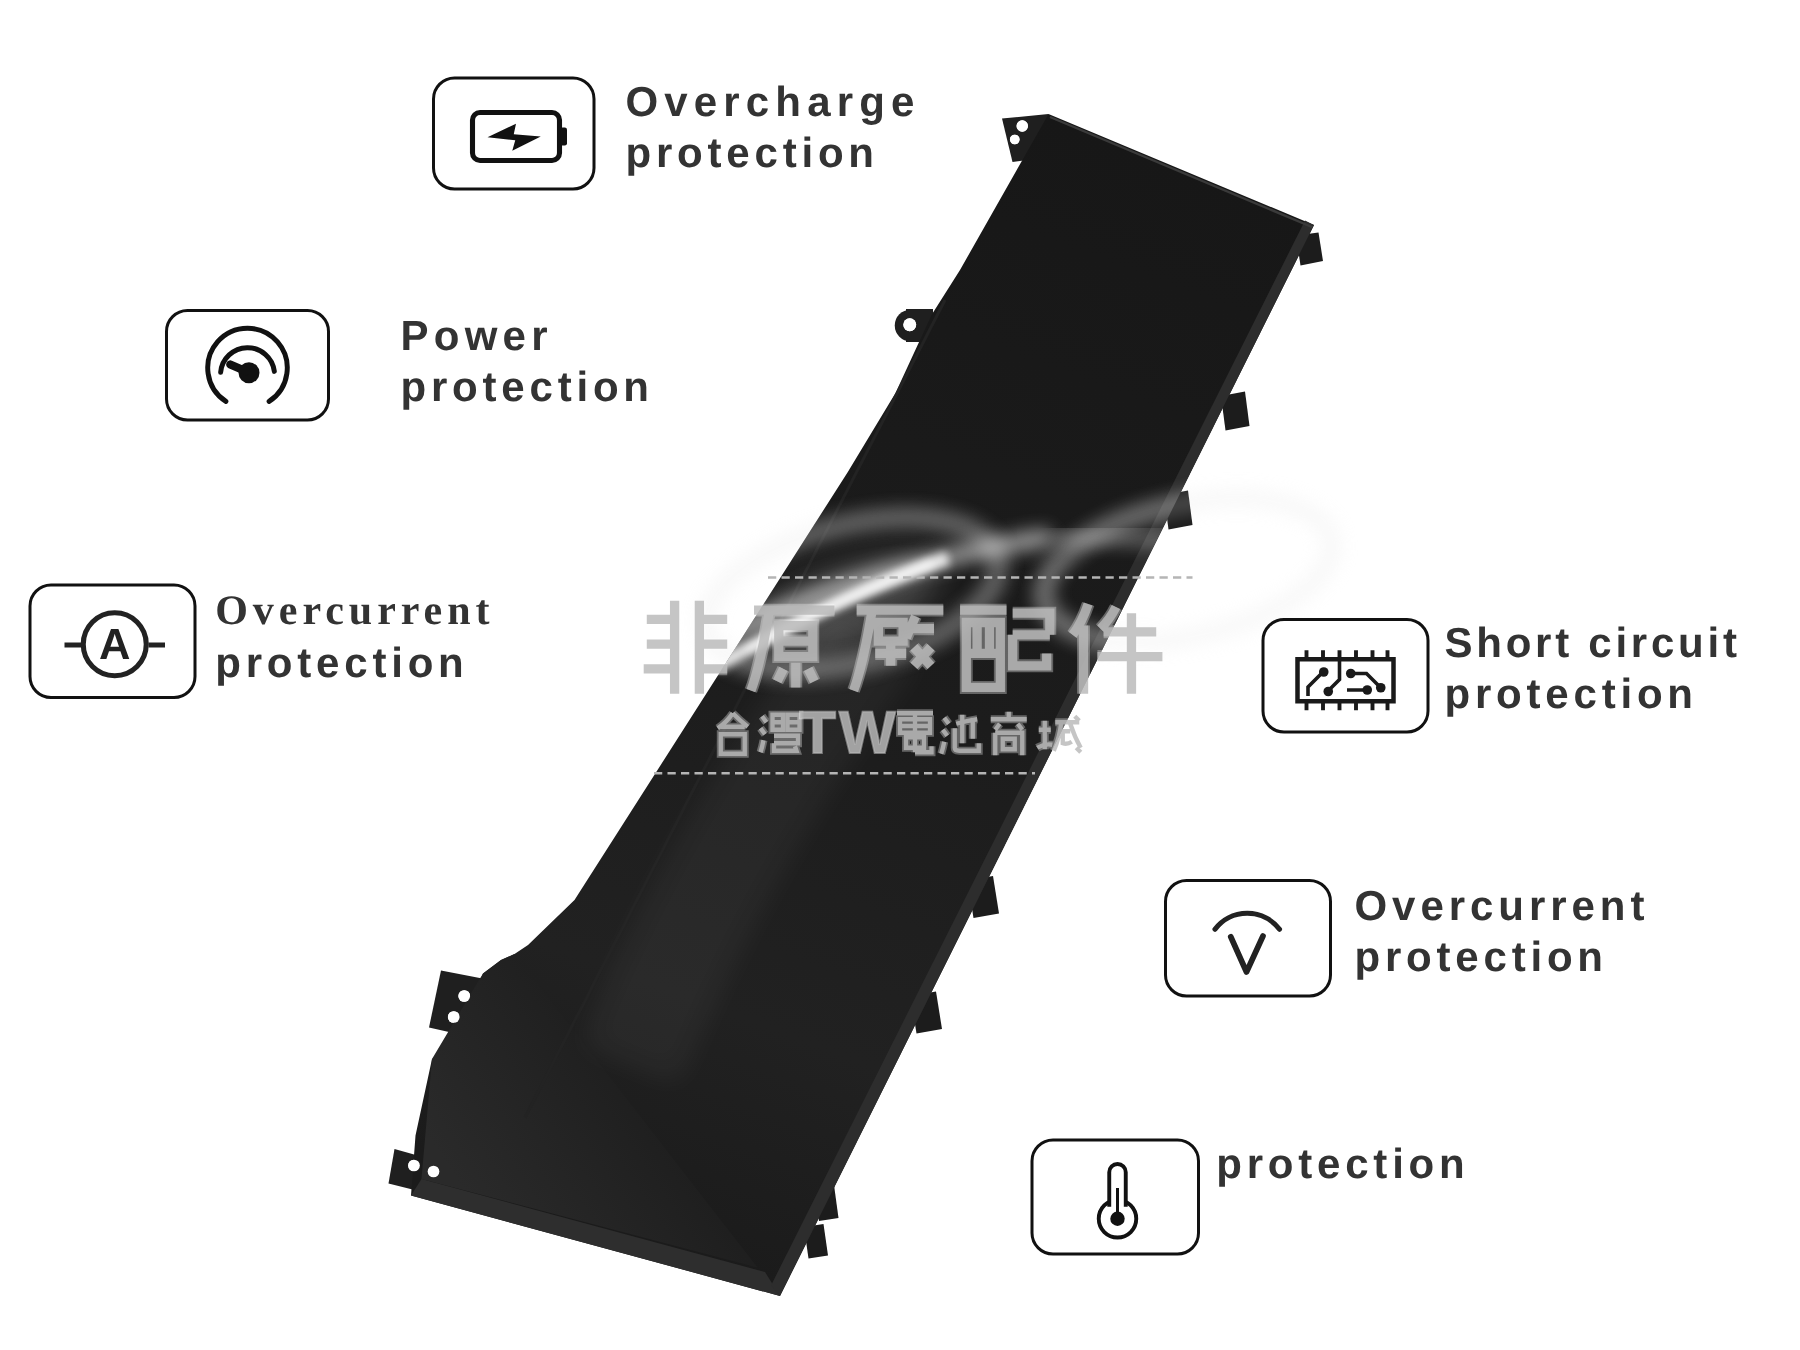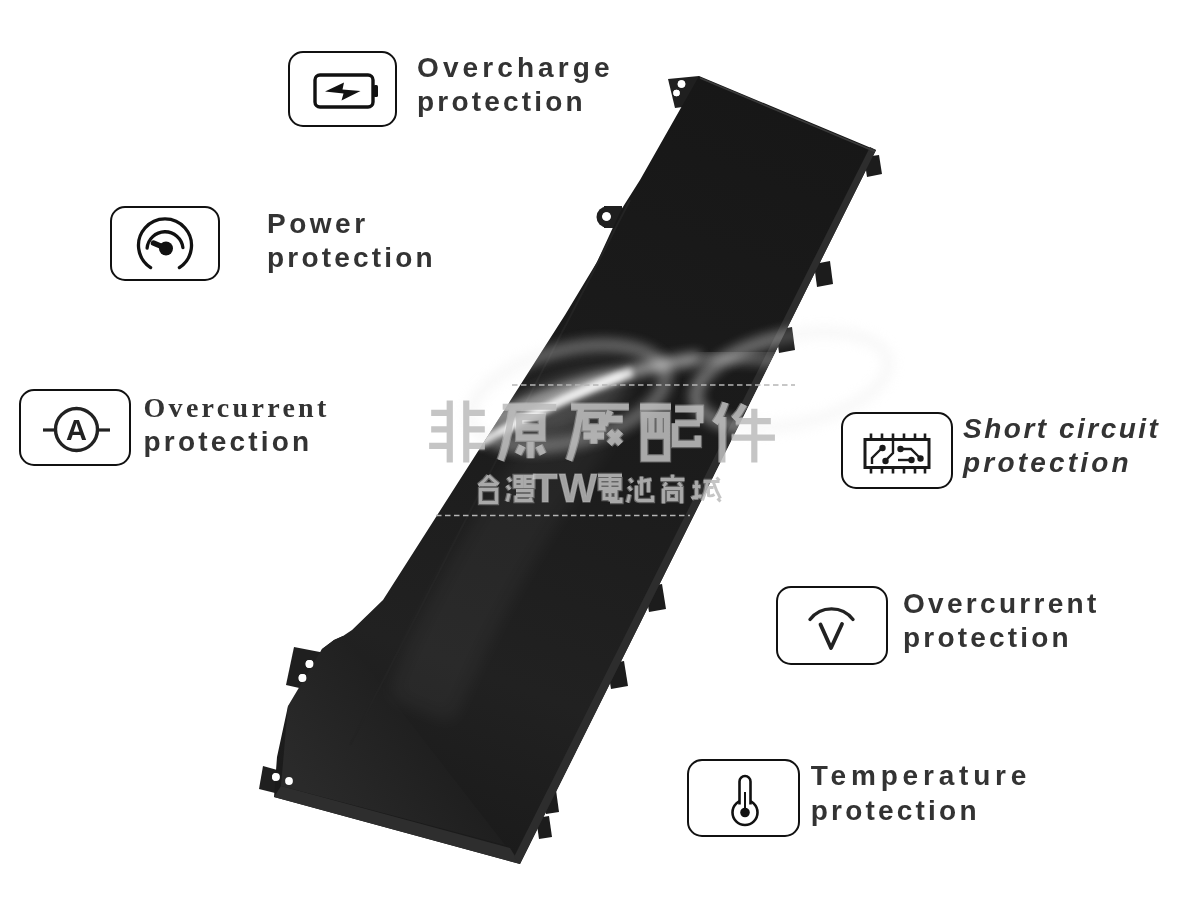--- a/index.html
+++ b/index.html
@@ -164,34 +164,33 @@
     <span style="letter-spacing:3.2px;">protection</span>
   </div>
 
 <div class="ibox" style="left:19px;top:389px;width:112px;height:77px;"></div>
 <div class="ctext" style="left:143.5px;top:390.7px;">
     <span style="letter-spacing:3.3px;font-family:Liberation Serif, serif;">Overcurrent</span>
     <span style="letter-spacing:3.2px;">protection</span>
   </div>
 
 <div class="ibox" style="left:841px;top:412px;width:112px;height:77px;"></div>
-<div class="ctext" style="left:963px;top:411.7px;font-style:italic;">
+<div class="ctext" style="left:963px;top:411.7px;">
     <span style="letter-spacing:2.5px;">Short circuit</span>
     <span style="letter-spacing:3.2px;">protection</span>
   </div>
 
 <div class="ibox" style="left:776px;top:586px;width:112px;height:79px;"></div>
 <div class="ctext" style="left:903px;top:586.7px;">
     <span style="letter-spacing:3.3px;">Overcurrent</span>
     <span style="letter-spacing:3.2px;">protection</span>
   </div>
 
 <div class="ibox" style="left:687px;top:759px;width:113px;height:78px;"></div>
 <div class="ctext" style="left:810.8px;top:759.2px;">
-    <span style="letter-spacing:4.8px;">Temperature</span>
     <span style="letter-spacing:3.2px;">protection</span>
   </div>
 
 <svg width="109" height="76" viewBox="0 0 109 76" style="position:absolute;left:288px;top:51px;">
   <rect x="27" y="24" width="58" height="32" rx="5" fill="none" stroke="#111" stroke-width="3.4"></rect>
   <rect x="85.5" y="34" width="4.5" height="12" rx="1.5" fill="#111"></rect>
   <polygon fill="#111" points="37,40.5 56,31.5 54.5,38.5 72.5,40 53.5,49.5 55.5,42.5"></polygon>
 </svg>
 <svg width="110" height="75" viewBox="0 0 110 75" style="position:absolute;left:110px;top:206px;">
   <path d="M 40.6,61.6 A 26.5,26.5 0 1 1 69.4,61.6" fill="none" stroke="#111" stroke-width="3.3" stroke-linecap="round"></path>

